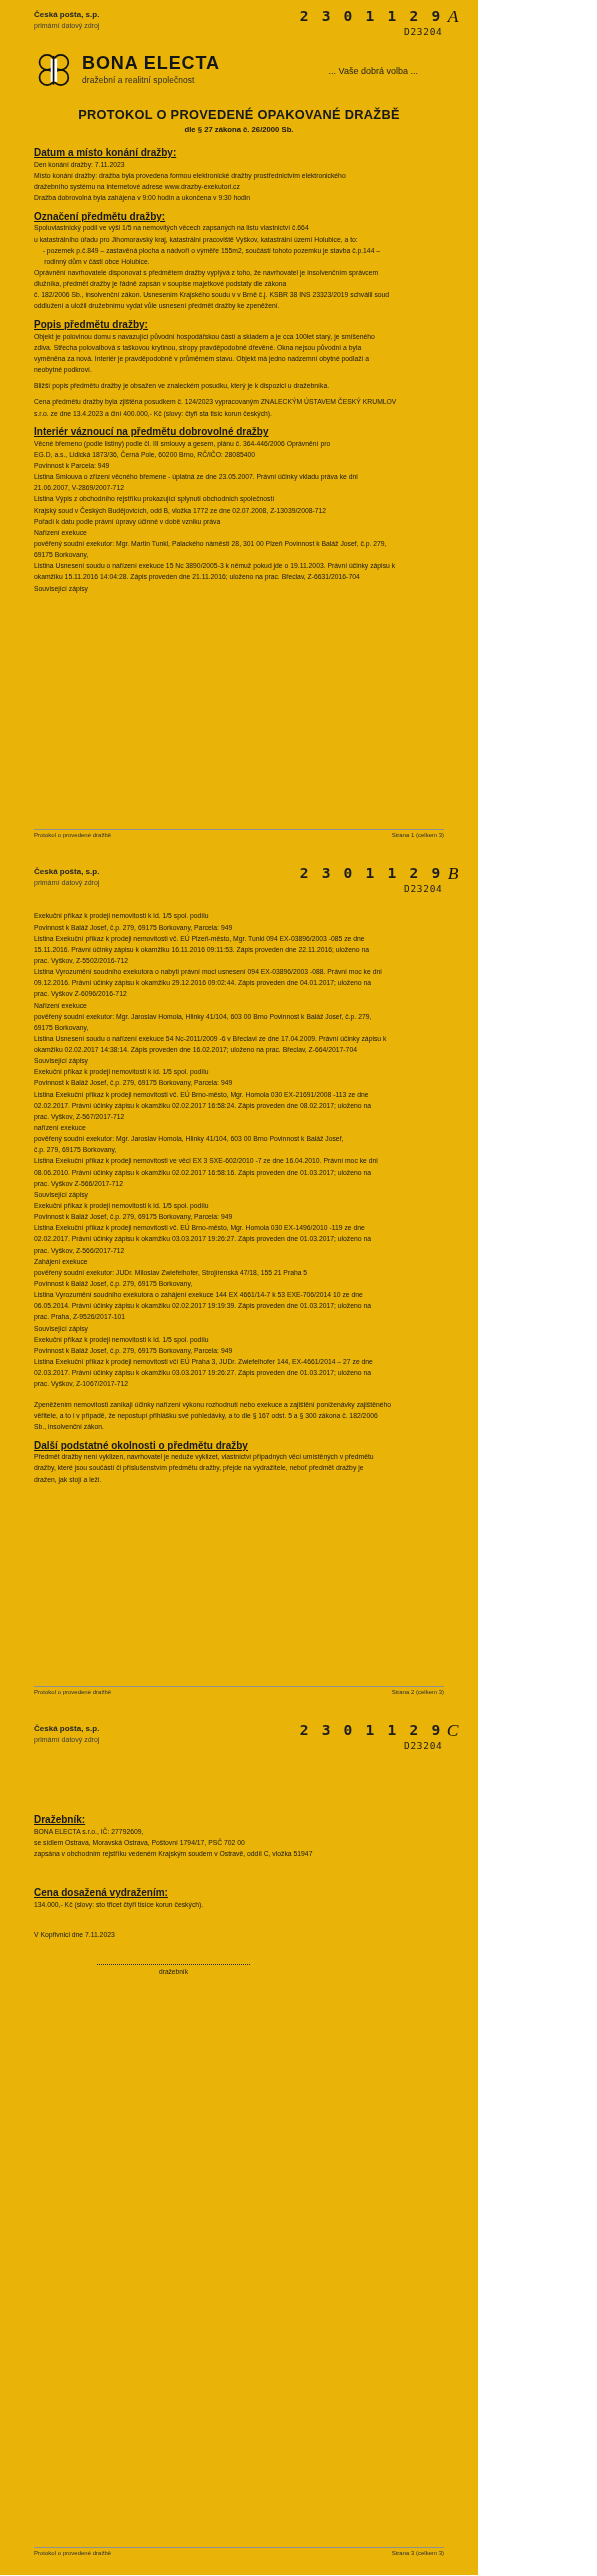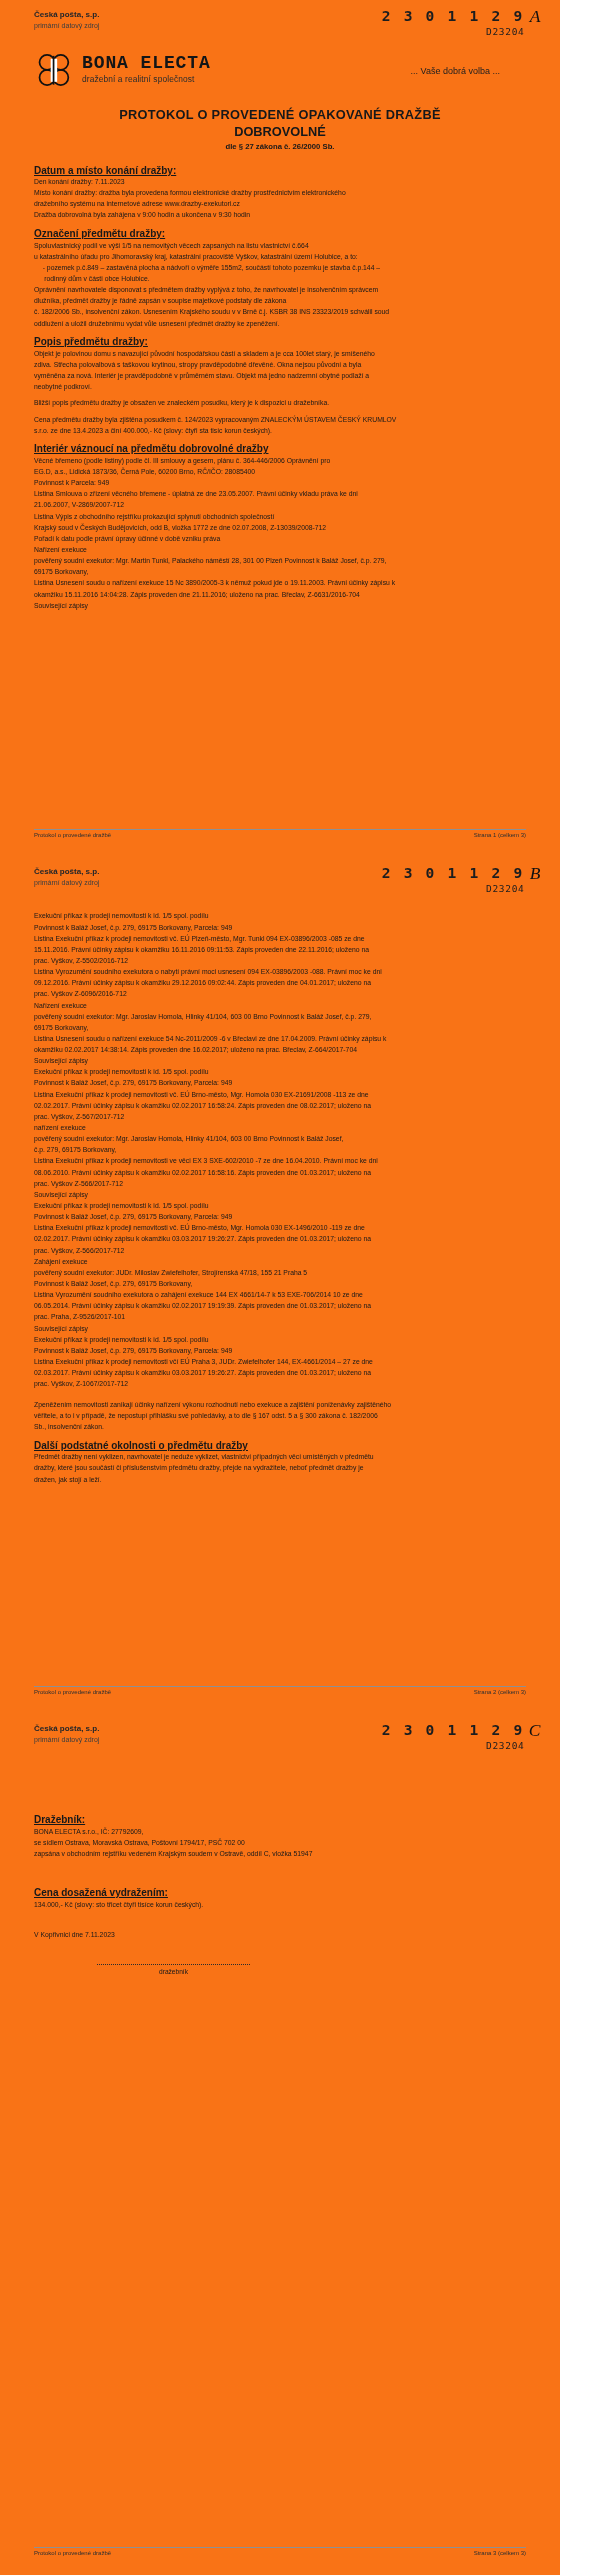--- a/index.html
+++ b/index.html
@@ -4,24 +4,24 @@
 <style>
   html,body{margin:0;padding:0;background:#ffffff;}
   body{
     width:598px;
     font-family:"Liberation Sans", sans-serif;
     color:#16181a;
     -webkit-font-smoothing:antialiased;
   }
   .page{
     position:relative;
-    width:560px;
+    width:478px;
     box-sizing:border-box;
     padding:10.2px 34px 0 34px;
-    background:#f97316;
+    background:#eab308;
   }
   .page.p1{height:857px;}
   .page.p2{height:857px;}
   .page.p3{height:861px;}
 
   
   .stamp-row{
     position:relative;
     height:34px;
   }
@@ -67,21 +67,21 @@
     height:45px;
   }
   .logo-mark{
     position:absolute;left:1.5px;top:1.5px;
     width:38px;height:36px;
   }
   .logo-text{
     position:absolute;left:48px;top:1.5px;
   }
   .logo-title{
-    font-family:Liberation Mono, monospace;
+    font-family:Liberation Sans, sans-serif;
     font-size:18px;
     font-weight:bold;
     letter-spacing:0.9px;
     color:#131517;
   }
   .logo-sub{
     font-size:8.4px;
     color:#2a2c2e;
     margin-top:0.7px;
     letter-spacing:0.1px;
@@ -187,21 +187,20 @@
     </svg>
     <div class="logo-text">
       <div class="logo-title">BONA ELECTA</div>
       <div class="logo-sub">dražební a realitní společnost</div>
     </div>
     <div class="logo-slogan">... Vaše dobrá volba ...</div>
   </div>
 
   <div class="doc-title">
     <div class="t1">PROTOKOL O PROVEDENÉ  OPAKOVANÉ DRAŽBĚ</div>
-    <div class="t2">DOBROVOLNÉ</div>
     <div class="t3">dle § 27 zákona č. 26/2000 Sb.</div>
   </div>
 
   <div class="gap"></div>
 
   <div class="sec">
     <div class="sec-h">Datum a místo konání dražby:</div>
     <p class="b">Den konání dražby:            7.11.2023</p>
     <p class="b">Místo konání dražby:    dražba byla provedena formou elektronické dražby prostřednictvím elektronického</p>
     <p class="b"><span>dražebního systému na internetové adrese www.drazby-exekutori.cz</span></p>

